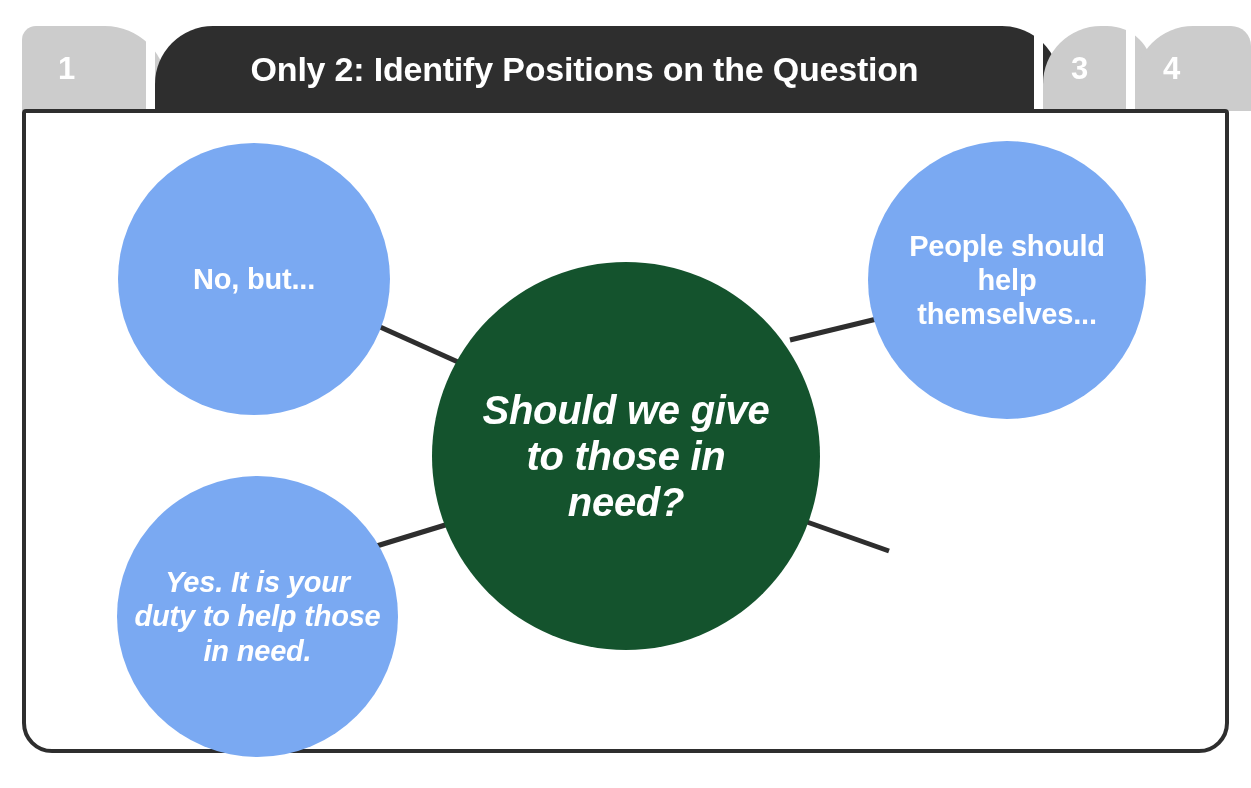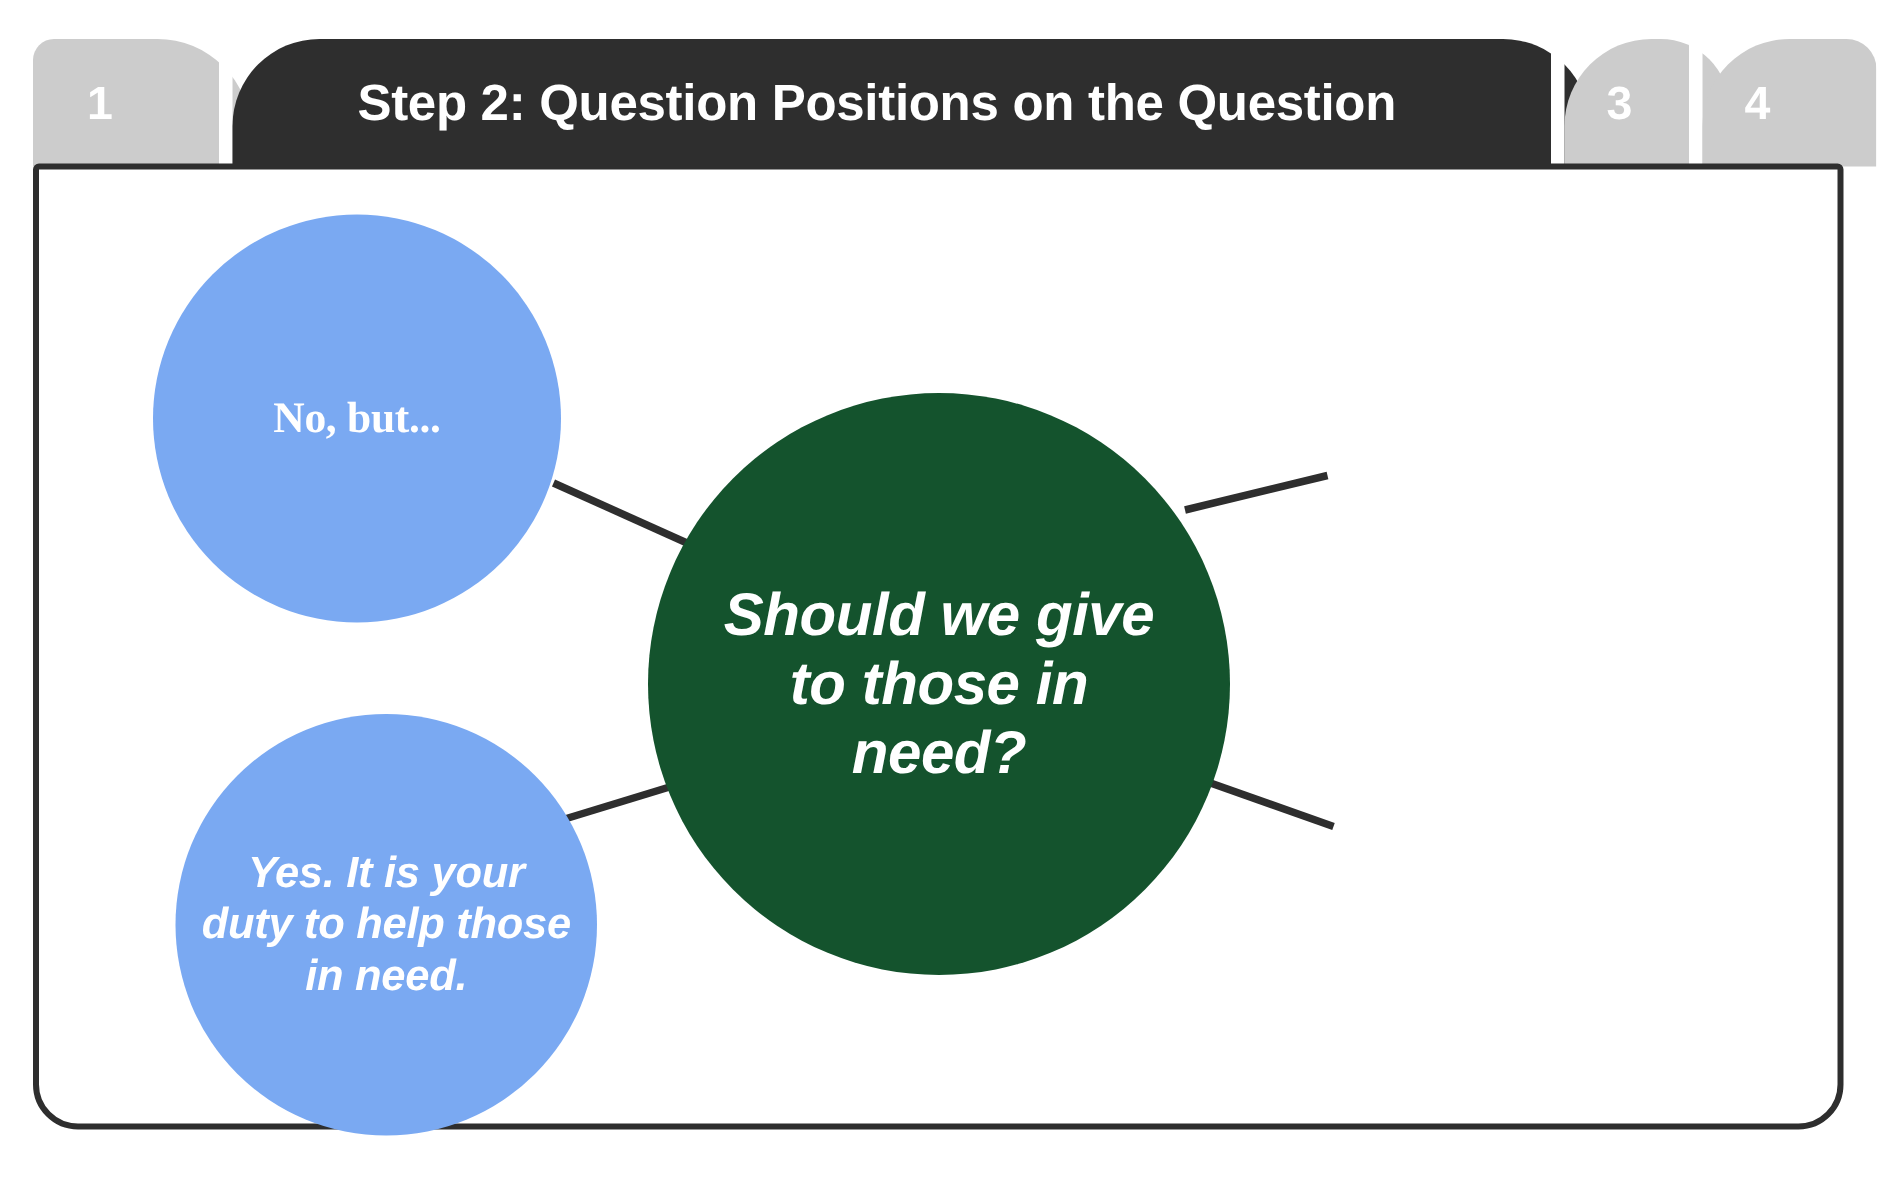--- a/index.html
+++ b/index.html
@@ -154,21 +154,21 @@
   }
   .node-sat {
     background: #7aa9f2;
     font-size: 29px;
     font-weight: bold;
     line-height: 1.18;
     letter-spacing: -0.2px;
   }
 
   #node-center { left: 432px; top: 262px; width: 388px; height: 388px; }
-  #node-tl     { left: 102px; top: 143px; width: 272px; height: 272px; font-family: Liberation Serif, serif; }
+  #node-tl     { left: 118px; top: 143px; width: 272px; height: 272px; }
   #node-tr     { left: 868px; top: 141px; width: 278px; height: 278px; }
   #node-bl     { left: 117px; top: 476px; width: 281px; height: 281px; font-style: italic; }
   #node-br     { left: 877px; top: 477px; width: 265px; height: 265px; }
 
   .node-text { padding: 0 16px; }
   #node-center .node-text { padding: 0 40px; }
 </style>
 </head>
 <body>
 
@@ -176,21 +176,21 @@
 
   <div id="tabbar">
 
     <div class="tab tab-inactive" id="tab-1">
       <span class="tab-num">1</span>
     </div>
 
     <div class="tab-sep" id="sep-a"></div>
 
     <div class="tab tab-active" id="tab-active">
-      <span class="tab-title">Step 2: Question Positions on the Question</span>
+      <span class="tab-title">Only 2: Identify Positions on the Question</span>
     </div>
 
     <div class="tab-sep" id="sep-b"></div>
 
     <div class="tab tab-inactive" id="tab-3">
       <span class="tab-num">3</span>
     </div>
 
     <div class="tab-sep" id="sep-c"></div>
 
@@ -205,20 +205,23 @@
     <line x1="369" y1="322" x2="478" y2="371"></line>
     <line x1="790" y1="340" x2="885" y2="317"></line>
     <line x1="370" y1="548" x2="478" y2="515"></line>
     <line x1="790" y1="516" x2="889" y2="551"></line>
   </svg>
 
   <div class="node node-sat" id="node-tl">
     <span class="node-text">No, but...</span>
   </div>
 
+  <div class="node node-sat" id="node-tr">
+    <span class="node-text">People should help themselves...</span>
+  </div>
 
   <div class="node node-sat" id="node-bl">
     <span class="node-text">Yes. It is your duty to help those in need.</span>
   </div>
 
 
   <div class="node node-center" id="node-center">
     <span class="node-text">Should we give to those in need?</span>
   </div>
 

